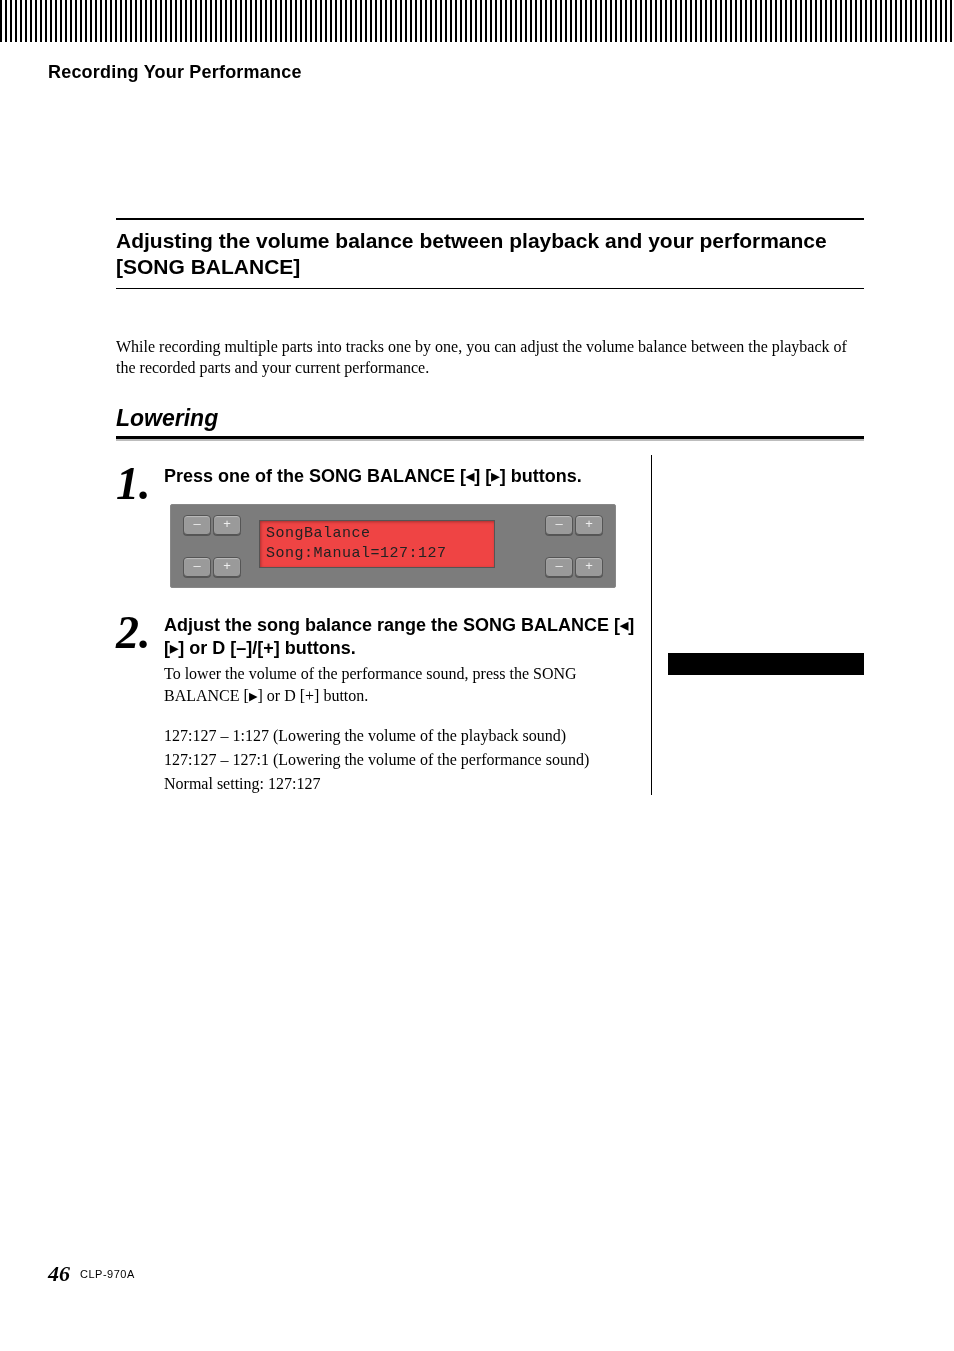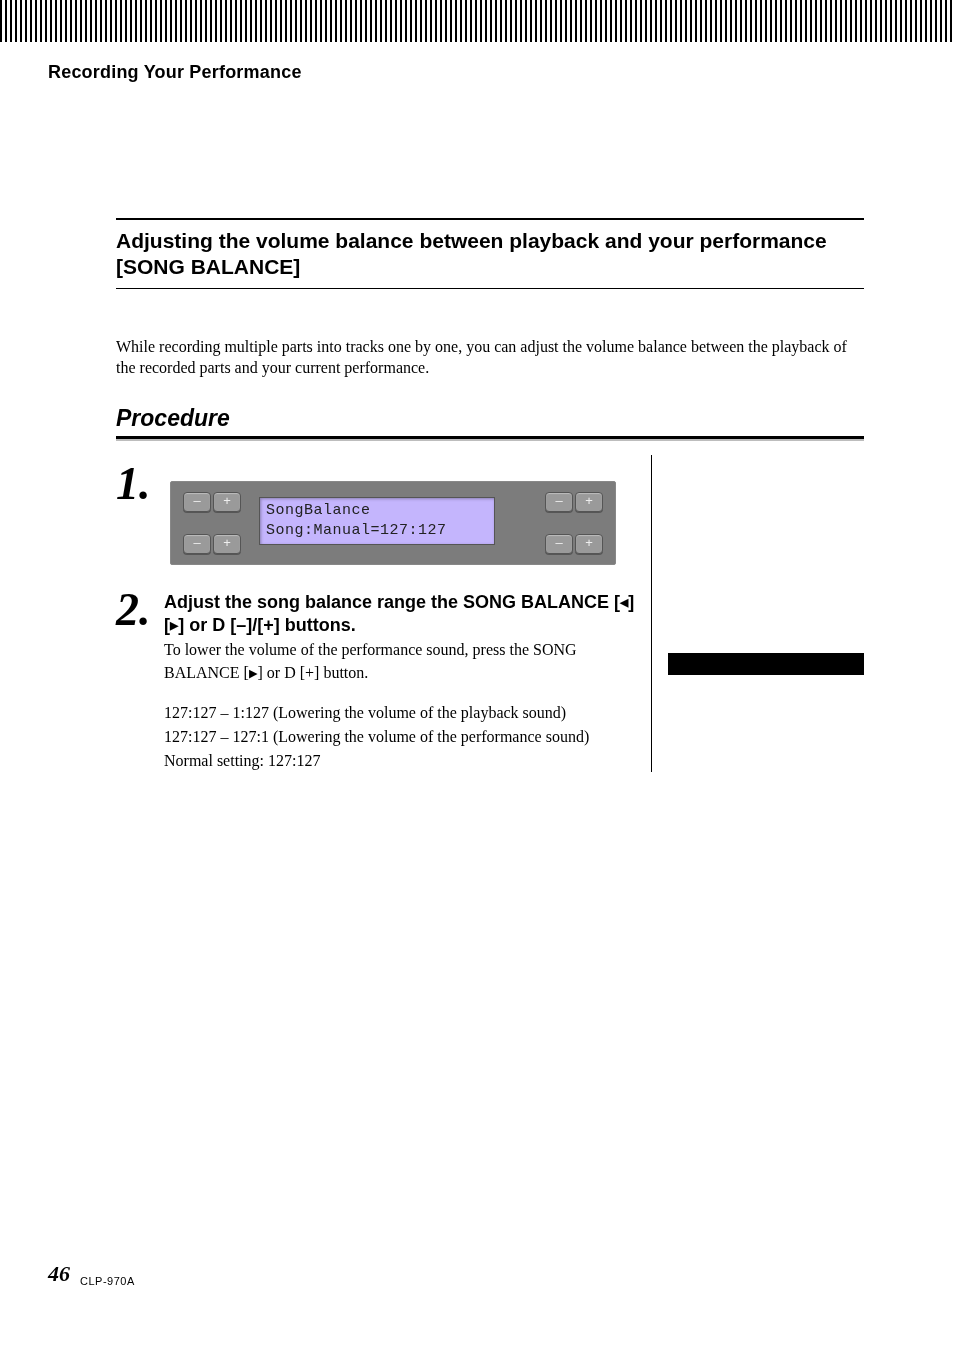--- a/index.html
+++ b/index.html
@@ -157,21 +157,21 @@
     text-align: center;
     font-family: Arial, sans-serif;
   }
   .btn + .btn { margin-left: 2px; }
   .lcd {
     position: absolute;
     top: 15px;
     left: 88px;
     width: 236px;
     height: 48px;
-    background: #c4b5fd;
+    background: #ef4444;
     border: 1px solid #555;
     box-shadow: inset 1px 1px 3px rgba(0,0,0,0.3);
     font-family: "Courier New", monospace;
     font-size: 15px;
     line-height: 20px;
     padding: 3px 6px;
     box-sizing: border-box;
     color: #222;
     letter-spacing: 0.5px;
   }
@@ -181,21 +181,21 @@
     font-family: "Times New Roman", serif;
     font-weight: 700;
     font-size: 16px;
   }
 
   .footer {
     position: absolute;
     bottom: 64px;
     left: 48px;
     display: flex;
-    align-items: flex-end;
+    align-items: center;
     gap: 10px;
   }
   .page-num {
     font-family: "Times New Roman", serif;
     font-style: italic;
     font-weight: 700;
     font-size: 22px;
   }
   .model {
     font-family: Arial, Helvetica, sans-serif;
@@ -212,30 +212,33 @@
 <div class="top-stripe"></div>
 
 <div class="section-header">Recording Your Performance</div>
 
 <div class="content">
   <div class="title-rule-top"></div>
   <div class="topic-title">Adjusting the volume balance between playback and your performance [SONG BALANCE]</div>
   <div class="title-rule-bot"></div>
   <div class="intro">While recording multiple parts into tracks one by one, you can adjust the volume balance between the playback of the recorded parts and your current performance.</div>
 
-  <div class="procedure-heading">Procedure</div>
+  <div class="procedure-heading">Lowering</div>
   <div class="thick-rule"></div>
   <div class="shade-rule"></div>
 
   <div class="columns">
     <div class="col-left">
 
       <div class="step">
         <div class="big-num">1.</div>
         <div class="step-body">
+          <div class="step-head">
+            <span>Press one of the SONG BALANCE [</span><span class="tri">◀</span><span>] [</span><span class="tri">▶</span><span>] buttons.</span>
+          </div>
 
           <div class="panel">
             <div class="btn-pair" style="top:10px; left:12px;">
               <div class="btn">–</div>
               <div class="btn">+</div>
             </div>
             <div class="btn-pair" style="bottom:10px; left:12px;">
               <div class="btn">–</div>
               <div class="btn">+</div>
             </div>

